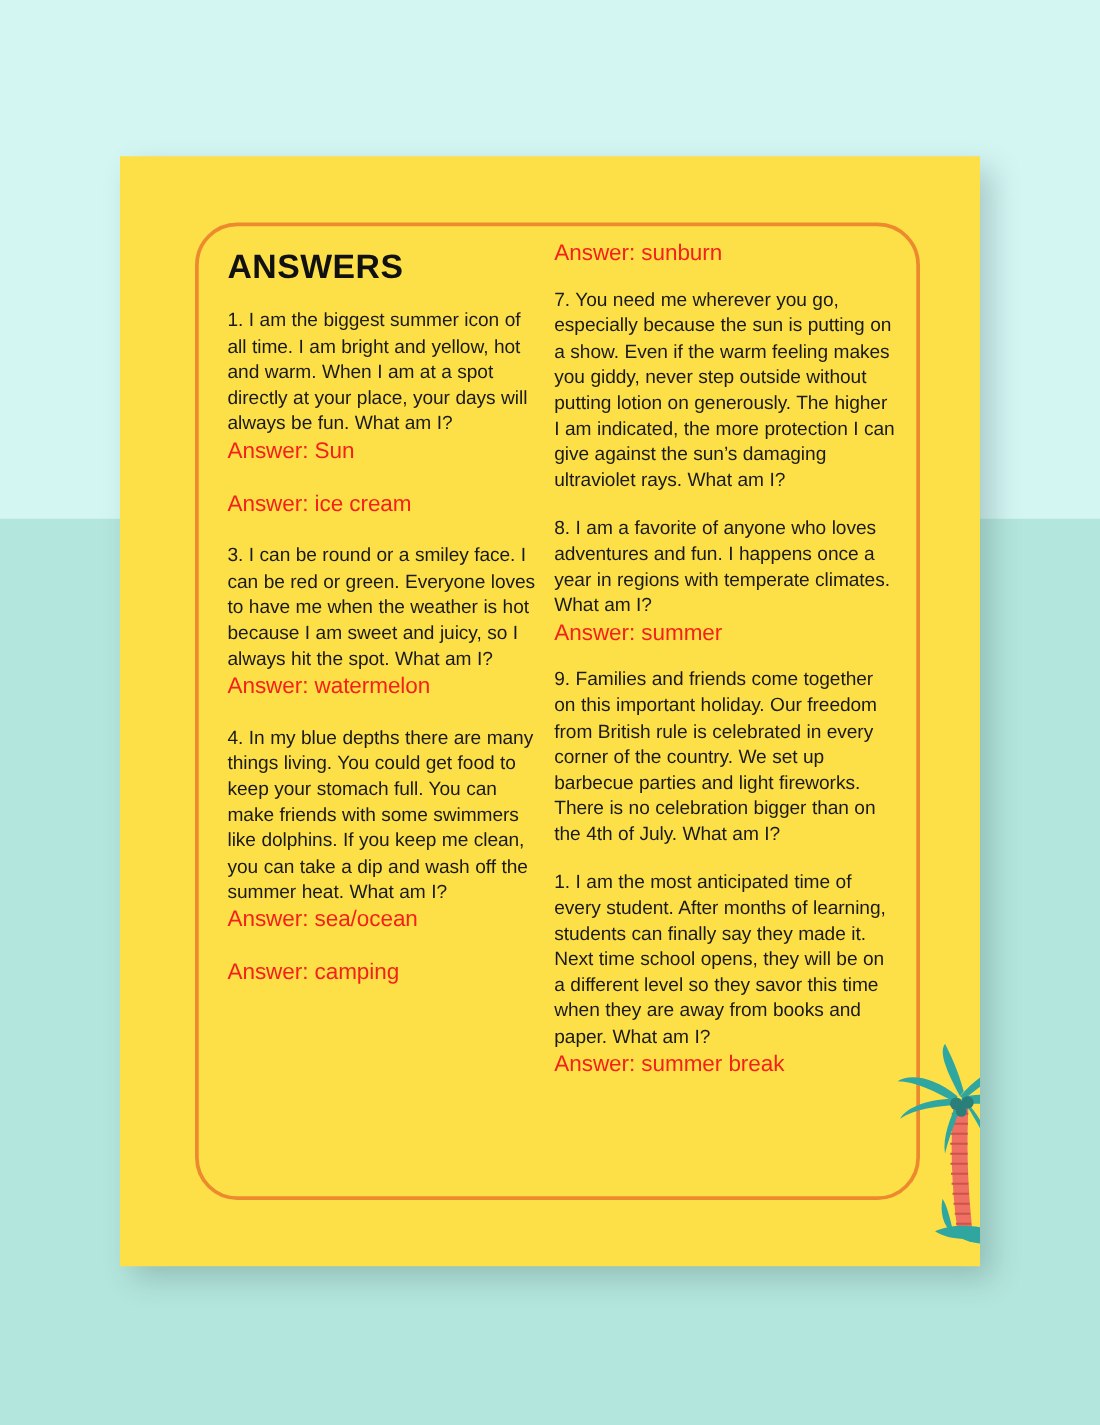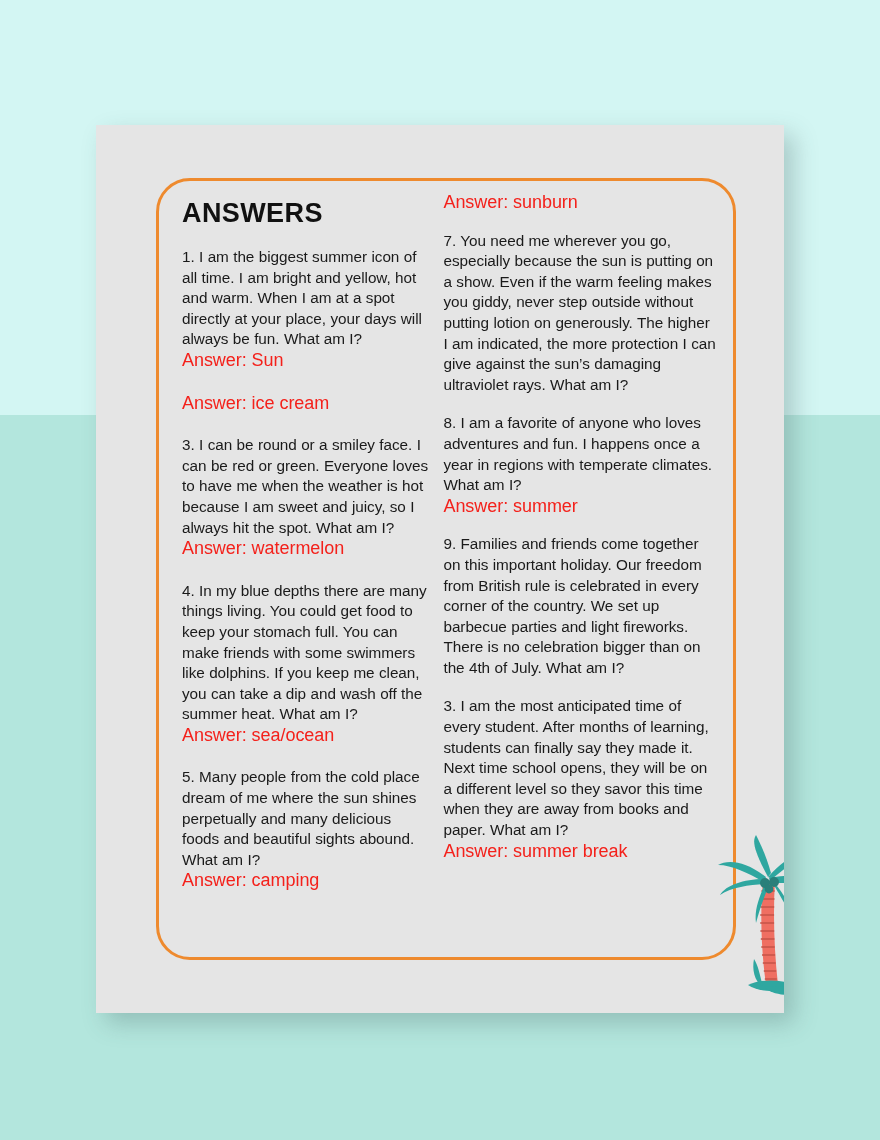--- a/index.html
+++ b/index.html
@@ -29,21 +29,21 @@
     background: #b3e6dd;
   }
 
   
   #sheet {
     position: absolute;
     left: 96px;
     top: 125px;
     width: 688px;
     height: 888px;
-    background: #e5e5e5;
+    background: #fde047;
     box-shadow: 10px 10px 22px rgba(60, 90, 90, 0.28);
     overflow: hidden;
   }
 
   
   #frame {
     position: absolute;
     left: 60px;
     top: 53px;
     width: 580px;
@@ -153,21 +153,20 @@
         <div class="riddle-text">3. I can be round or a smiley face. I can be red or green. Everyone loves to have me when the weather is hot because I am sweet and juicy, so I always hit the spot. What am I?</div>
         <div class="riddle-answer">Answer: watermelon</div>
       </div>
 
       <div class="riddle">
         <div class="riddle-text">4. In my blue depths there are many things living. You could get food to keep your stomach full. You can make friends with some swimmers like dolphins. If you keep me clean, you can take a dip and wash off the summer heat. What am I?</div>
         <div class="riddle-answer">Answer: sea/ocean</div>
       </div>
 
       <div class="riddle">
-        <div class="riddle-text">5. Many people from the cold place dream of me where the sun shines perpetually and many delicious foods and beautiful sights abound. What am I?</div>
         <div class="riddle-answer">Answer: camping</div>
       </div>
     </div>
 
     <div class="column" id="col-right">
       <div class="riddle">
         <div class="riddle-answer">Answer: sunburn</div>
       </div>
 
       <div class="riddle">
@@ -177,21 +176,21 @@
       <div class="riddle">
         <div class="riddle-text">8. I am a favorite of anyone who loves adventures and fun. I happens once a year in regions with temperate climates. What am I?</div>
         <div class="riddle-answer">Answer: summer</div>
       </div>
 
       <div class="riddle">
         <div class="riddle-text">9. Families and friends come together on this important holiday. Our freedom from British rule is celebrated in every corner of the country. We set up barbecue parties and light fireworks. There is no celebration bigger than on the 4th of July. What am I?</div>
       </div>
 
       <div class="riddle">
-        <div class="riddle-text">3. I am the most anticipated time of every student. After months of learning, students can finally say they made it. Next time school opens, they will be on a different level so they savor this time when they are away from books and paper. What am I?</div>
+        <div class="riddle-text">1. I am the most anticipated time of every student. After months of learning, students can finally say they made it. Next time school opens, they will be on a different level so they savor this time when they are away from books and paper. What am I?</div>
         <div class="riddle-answer">Answer:  summer break</div>
       </div>
     </div>
 
   </div>
 
   <svg id="palm-tree" viewBox="0 0 120 180">
 
     <path d="M55 48 C 52 80, 53 115, 58 152 L 70 152 C 66 115, 65 80, 67 48 Z" fill="#ef6f62"></path>
 

